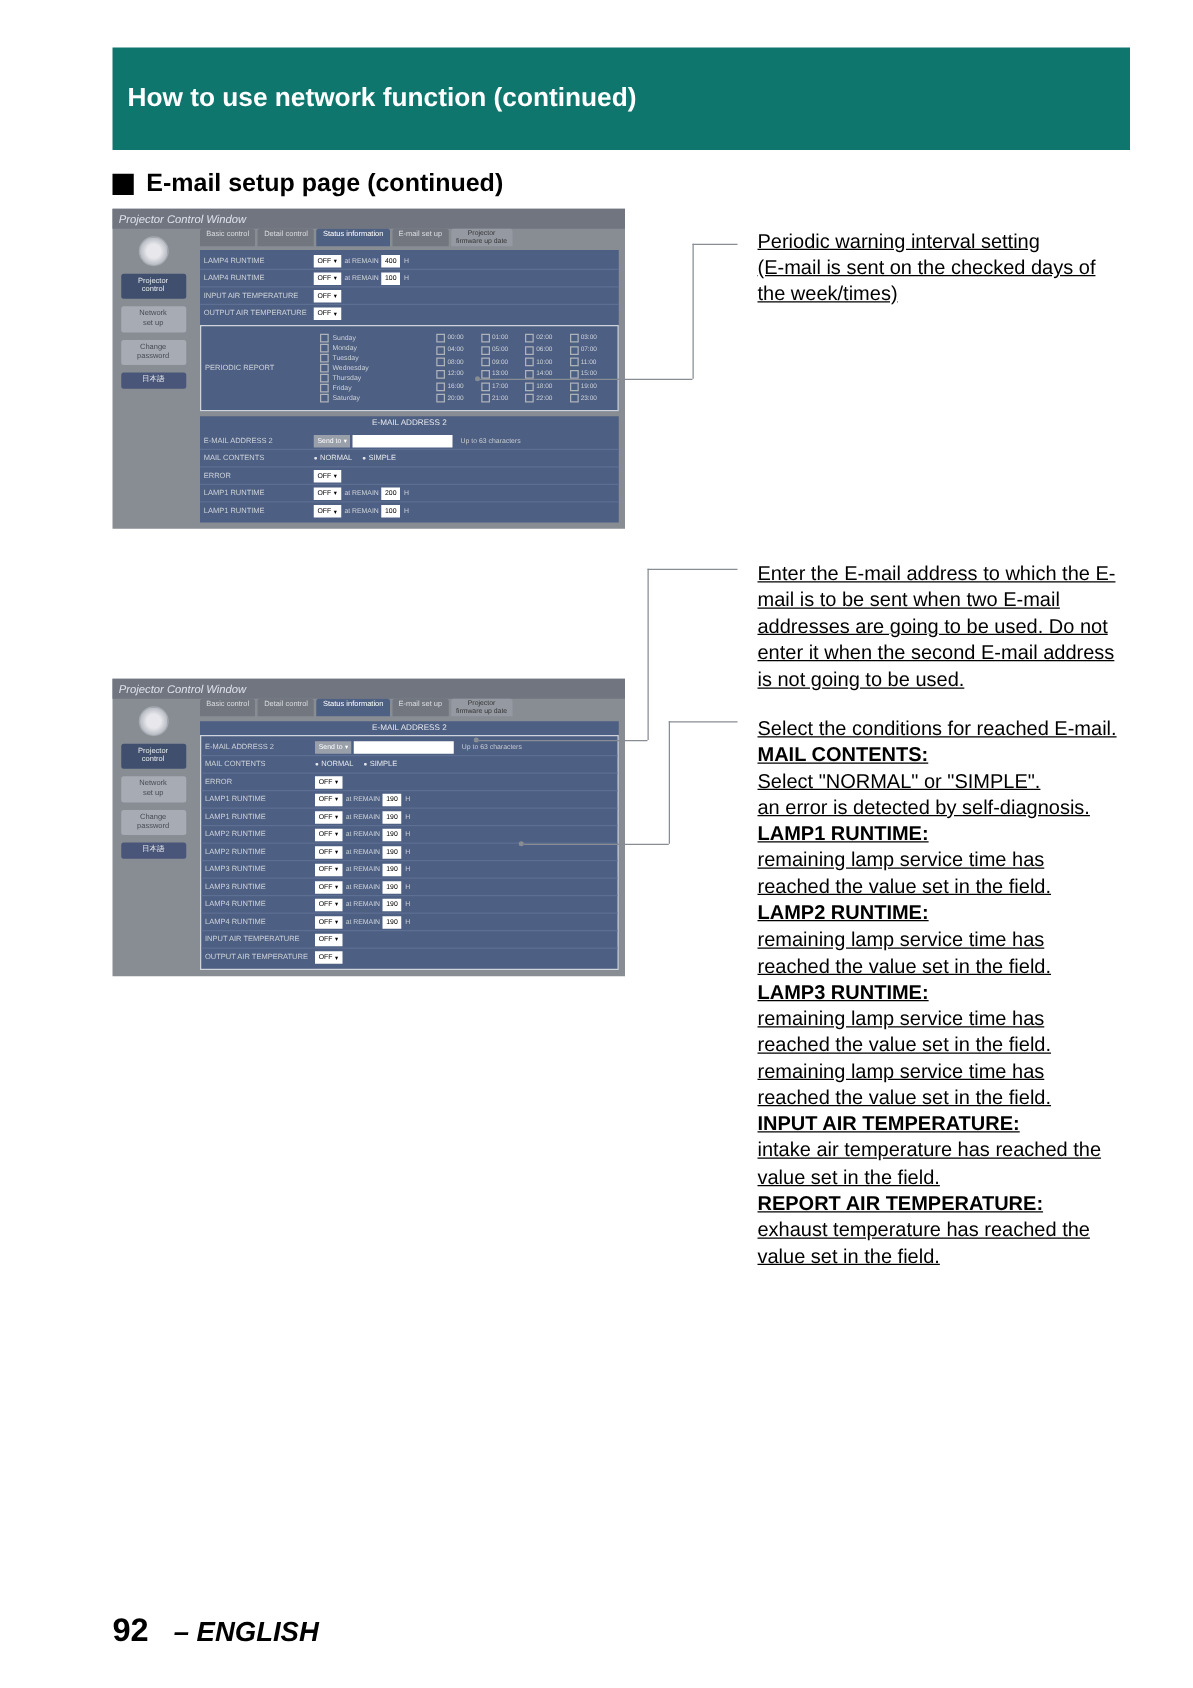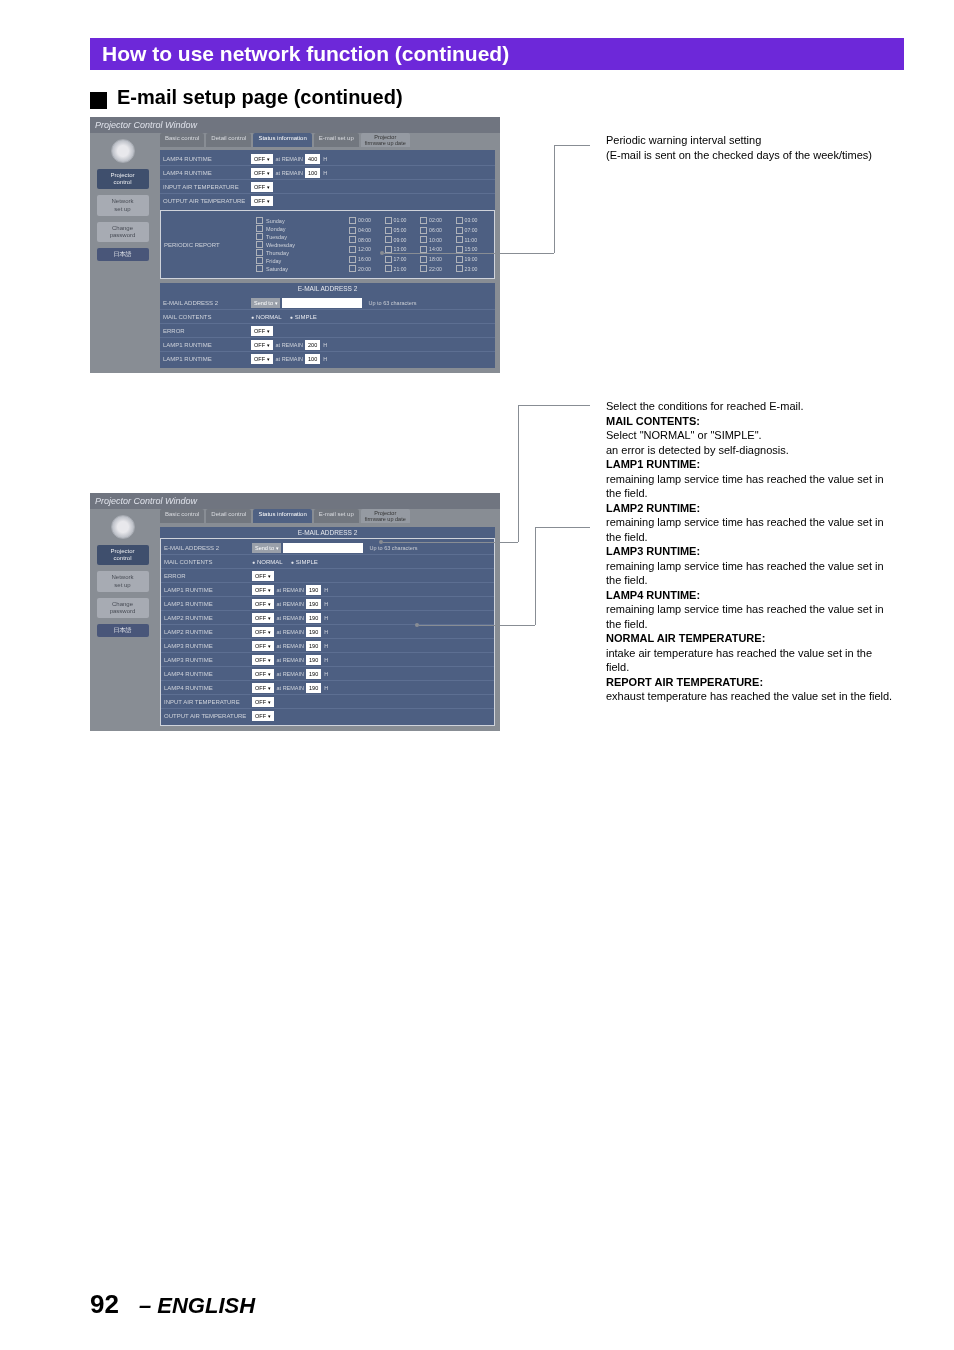--- a/index.html
+++ b/index.html
@@ -1,19 +1,19 @@
 <!DOCTYPE html>
 <html><head>
 <meta charset="utf-8">
 <style>
   * { box-sizing: border-box; margin: 0; padding: 0; }
   body { width: 954px; height: 1350px; font-family: Arial, Helvetica, sans-serif; background: #fff; position: relative; }
   .page { padding: 20px 50px 20px 90px; }
-  .title-bar { background: #6d28d9; color: #fff; font-size: 21px; font-weight: bold; padding: 4px 12px; margin-top: 18px; }
-  .section-row { display: flex; align-items: flex-end; margin-top: 16px; margin-bottom: 8px; }
+  .title-bar { background: #0f766e; color: #fff; font-size: 21px; font-weight: bold; padding: 29px 12px; margin-top: 18px; }
+  .section-row { display: flex; align-items: center; margin-top: 16px; margin-bottom: 8px; }
   .sq { width: 17px; height: 17px; background: #000; margin-right: 10px; }
   .section-title { font-size: 20px; font-weight: bold; }
 
   .figure-row { display: flex; align-items: flex-start; margin-top: 10px; }
   .figure-col { position: relative; }
 
   .win { width: 410px; background: #888d94; font-size: 6.3px; color: #d9dbe0; }
   .win-title { font-style: italic; color: #dfe2ea; font-size: 9px; padding: 3px 5px; background: #707580; }
   .win-body { display: flex; }
   .sidebar { width: 65px; display: flex; flex-direction: column; align-items: center; padding-top: 6px; gap: 6px; }
@@ -49,21 +49,21 @@
   .days div { display: flex; align-items: center; font-size: 5.5px; color: #cfd3db; margin: 1px 0; }
   .days div::before { content: ''; width: 5px; height: 5px; border: 1px solid #aeb2ba; margin-right: 3px; }
   .hrs { flex: 1; display: grid; grid-template-columns: repeat(4,1fr); gap: 1px 2px; padding: 2px 2px; }
   .hrs div { display: flex; align-items: center; font-size: 5.2px; color: #cfd3db; }
   .hrs div::before { content: ''; width: 5px; height: 5px; border: 1px solid #aeb2ba; margin-right: 2px; }
 
   .lead { position: absolute; border-top: 1px solid #888d94; }
   .lead-v { position: absolute; border-left: 1px solid #888d94; }
   .lead-dot { position: absolute; width: 4px; height: 4px; border-radius: 50%; background: #888d94; }
 
-  .callout { font-size: 11px; line-height: 1.32; }
+  .callout { font-size: 16px; line-height: 1.32; text-decoration: underline; }
   .callout b { font-weight: bold; }
 
   .page-num { position: absolute; left: 90px; bottom: 30px; font-size: 26px; font-weight: bold; }
   .page-lang { font-style: italic; font-size: 22px; margin-left: 20px; }
 </style>
 </head>
 <body>
 
 <div class="page">
 
@@ -330,34 +330,34 @@
       <div class="lead-v" style="left:428px; top:-88px; height:137px;"></div>
       <div class="lead" style="left:428px; top:-88px; width:72px;"></div>
 
       <div class="lead-dot" style="left:325px; top:130px;"></div>
       <div class="lead" style="left:329px; top:132px; width:116px;"></div>
       <div class="lead-v" style="left:445px; top:34px; height:98px;"></div>
       <div class="lead" style="left:445px; top:34px; width:55px;"></div>
     </div>
 
     <div style="margin-left:106px; width:290px; margin-top:-94px;">
+      <div class="callout" id="c2" style="margin-bottom:18px;">Enter the E-mail address to which the E-mail is to be sent when two E-mail addresses are going to be used. Do not enter it when the second E-mail address is not going to be used.</div>
       <div class="callout" id="c3">
           <div>Select the conditions for reached E-mail.</div>
           <div><b>MAIL CONTENTS:</b></div>
           <div>Select "NORMAL" or "SIMPLE".</div>
           <div>an error is detected by self-diagnosis.</div>
           <div><b>LAMP1 RUNTIME:</b></div>
           <div>remaining lamp service time has reached the value set in the field.</div>
           <div><b>LAMP2 RUNTIME:</b></div>
           <div>remaining lamp service time has reached the value set in the field.</div>
           <div><b>LAMP3 RUNTIME:</b></div>
           <div>remaining lamp service time has reached the value set in the field.</div>
-          <div><b>LAMP4 RUNTIME:</b></div>
           <div>remaining lamp service time has reached the value set in the field.</div>
-          <div><b>NORMAL AIR TEMPERATURE:</b></div>
+          <div><b>INPUT AIR TEMPERATURE:</b></div>
           <div>intake air temperature has reached the value set in the field.</div>
           <div><b>REPORT AIR TEMPERATURE:</b></div>
           <div>exhaust temperature has reached the value set in the field.</div>
         </div>
     </div>
   </div>
 
 </div>
 
 <div class="page-num">

